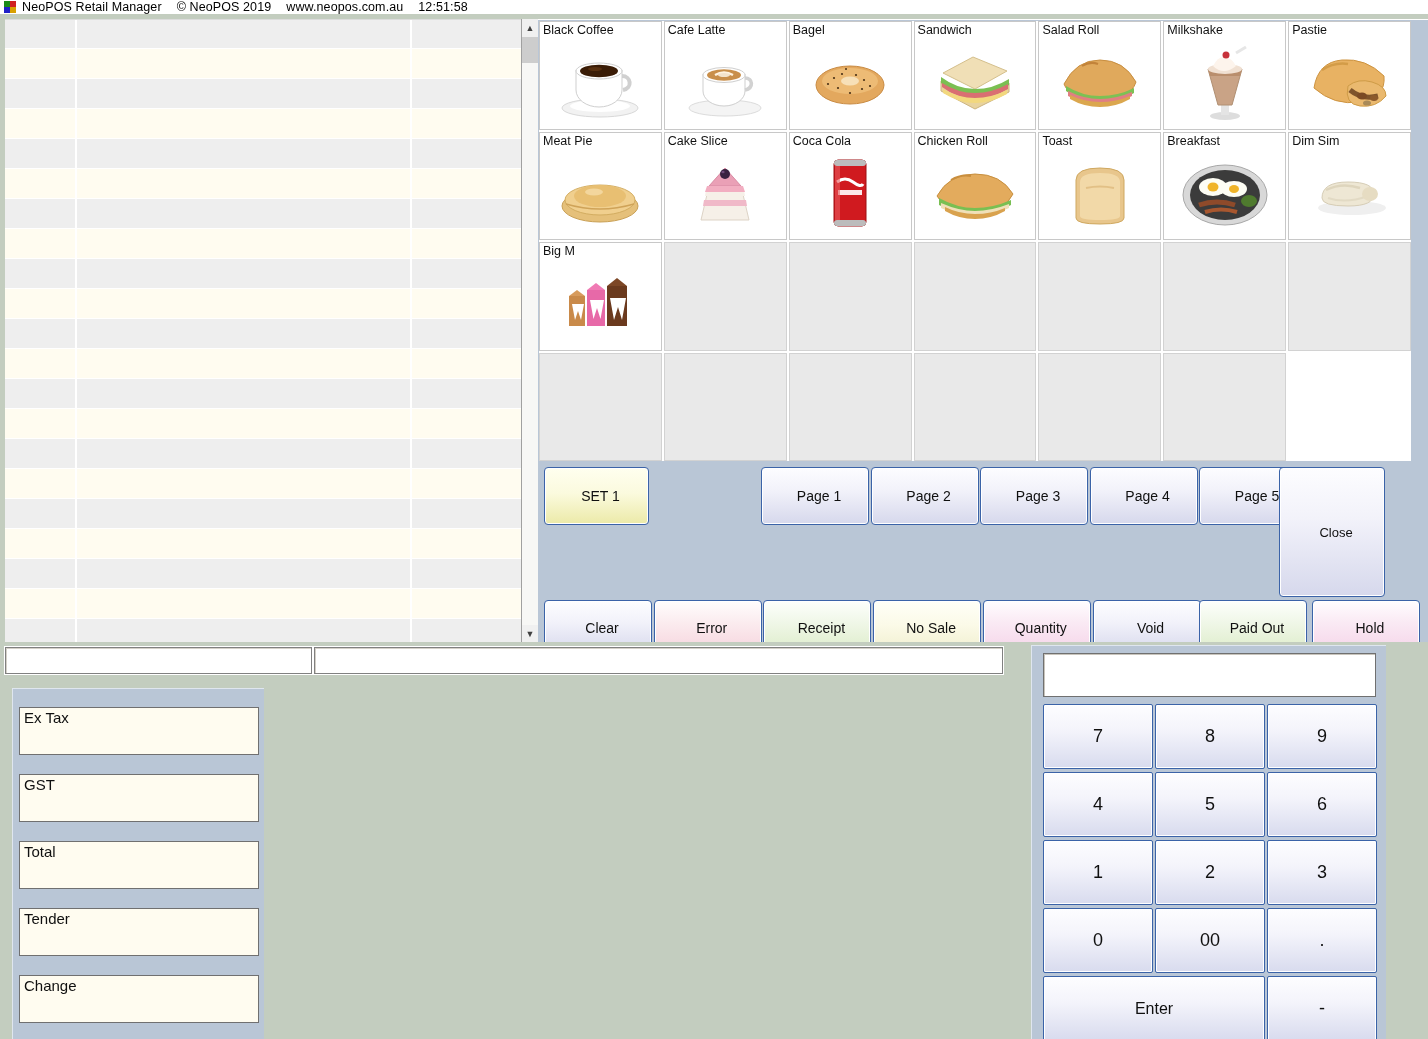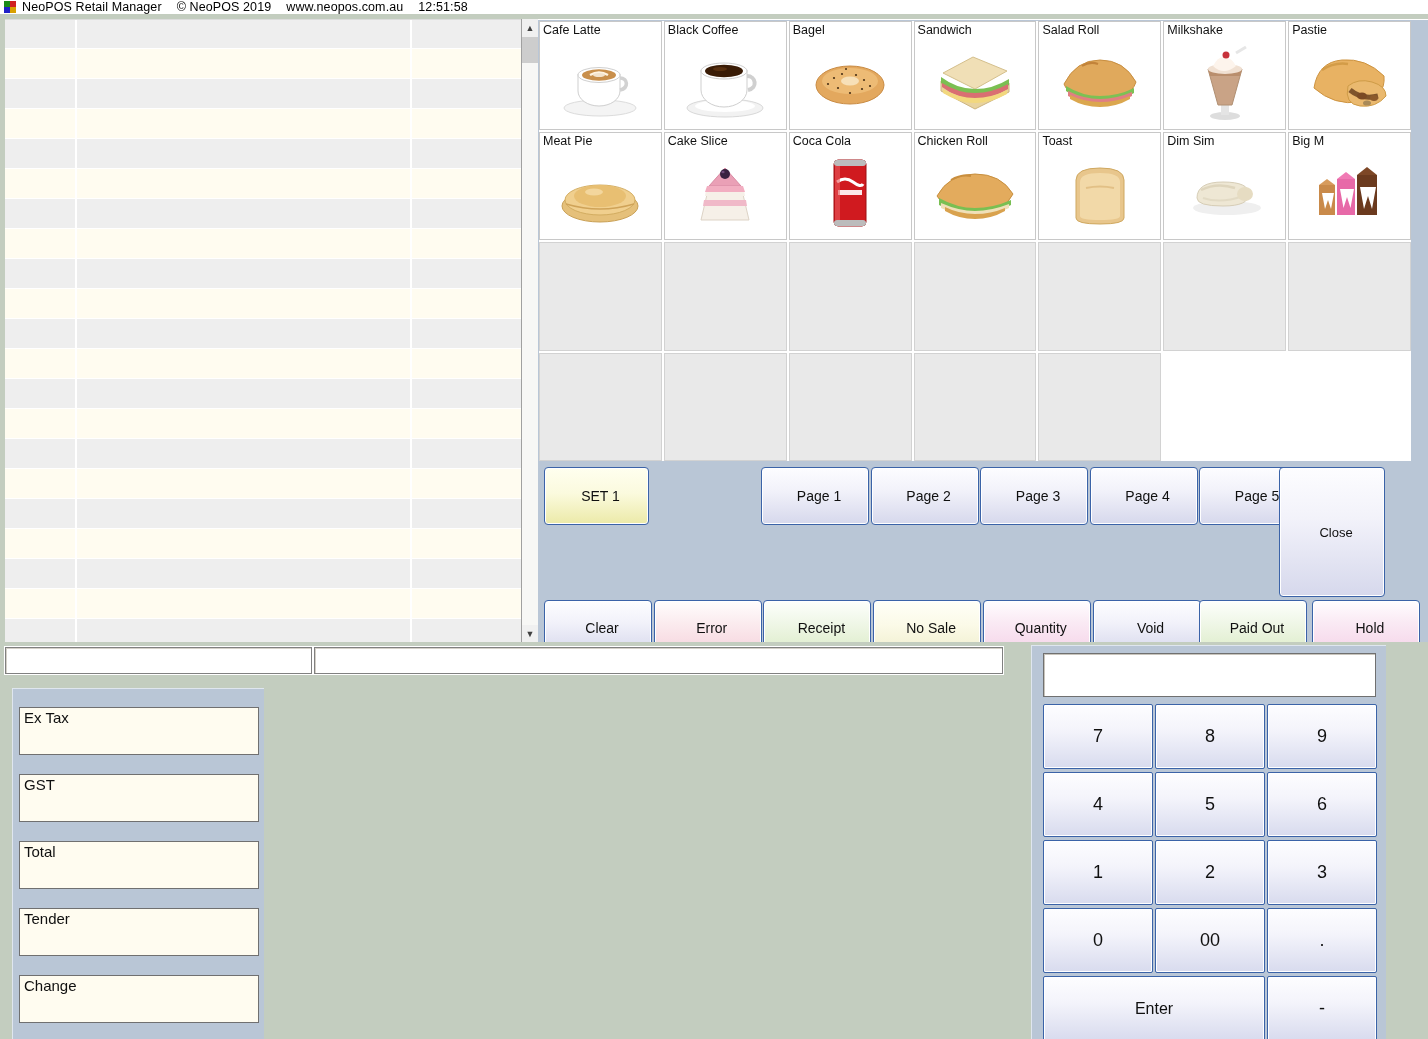--- a/index.html
+++ b/index.html
@@ -312,44 +312,44 @@
 <div id="sscroll">
   <div class="sbtn up">▲</div>
   <div id="sthumb"></div>
   <div id="strack"></div>
   <div class="sbtn down">▼</div>
 </div>
 
 <div id="prodpanel">
   <div id="prodgrid">
       <div class="ptile">
+        <div class="plabel">Black Coffee</div>
+        <div class="pimg">
+          <svg width="92" height="78" viewBox="0 0 92 78">
+            <ellipse cx="46" cy="64" rx="38" ry="9" fill="#f2f2f2" stroke="#d8d8d8"></ellipse>
+            <ellipse cx="46" cy="62" rx="30" ry="6" fill="#fff"></ellipse>
+            <path d="M22 26h46v20a23 17 0 0 1-46 0z" fill="#ffffff" stroke="#cfcfcf"></path>
+            <ellipse cx="45" cy="27" rx="23" ry="8" fill="#ffffff" stroke="#cfcfcf"></ellipse>
+            <ellipse cx="45" cy="27" rx="19" ry="6.2" fill="#3a1c06"></ellipse>
+            <ellipse cx="41" cy="25" rx="7" ry="2" fill="#6b3c16" opacity=".6"></ellipse>
+            <path d="M68 32c9 0 11 12 1 14" fill="none" stroke="#d0d0d0" stroke-width="4"></path>
+          </svg>
+        </div>
+      </div>
+      <div class="ptile">
         <div class="plabel">Cafe Latte</div>
         <div class="pimg">
           <svg width="92" height="78" viewBox="0 0 92 78">
             <ellipse cx="46" cy="64" rx="36" ry="8" fill="#f4f4f4" stroke="#dcdcdc"></ellipse>
             <path d="M24 30h42v17a21 15 0 0 1-42 0z" fill="#ffffff" stroke="#cfcfcf"></path>
             <ellipse cx="45" cy="31" rx="21" ry="7.5" fill="#ffffff" stroke="#cfcfcf"></ellipse>
             <ellipse cx="45" cy="31" rx="17" ry="5.8" fill="#c98f4b"></ellipse>
             <path d="M36 31q9-5 18 0" fill="none" stroke="#fff3e0" stroke-width="2.4"></path>
             <ellipse cx="45" cy="31" rx="6" ry="2" fill="#f3e3cc"></ellipse>
             <path d="M66 34c8 0 9 10 0 12" fill="none" stroke="#d2d2d2" stroke-width="3.6"></path>
-          </svg>
-        </div>
-      </div>
-      <div class="ptile">
-        <div class="plabel">Black Coffee</div>
-        <div class="pimg">
-          <svg width="92" height="78" viewBox="0 0 92 78">
-            <ellipse cx="46" cy="64" rx="38" ry="9" fill="#f2f2f2" stroke="#d8d8d8"></ellipse>
-            <ellipse cx="46" cy="62" rx="30" ry="6" fill="#fff"></ellipse>
-            <path d="M22 26h46v20a23 17 0 0 1-46 0z" fill="#ffffff" stroke="#cfcfcf"></path>
-            <ellipse cx="45" cy="27" rx="23" ry="8" fill="#ffffff" stroke="#cfcfcf"></ellipse>
-            <ellipse cx="45" cy="27" rx="19" ry="6.2" fill="#3a1c06"></ellipse>
-            <ellipse cx="41" cy="25" rx="7" ry="2" fill="#6b3c16" opacity=".6"></ellipse>
-            <path d="M68 32c9 0 11 12 1 14" fill="none" stroke="#d0d0d0" stroke-width="4"></path>
           </svg>
         </div>
       </div>
       <div class="ptile">
         <div class="plabel">Bagel</div>
         <div class="pimg">
           <svg width="92" height="70" viewBox="0 0 92 70">
             <ellipse cx="46" cy="37" rx="34" ry="19" fill="#e3a85e" stroke="#c98b43"></ellipse>
             <ellipse cx="46" cy="33" rx="28" ry="13" fill="#edbb75"></ellipse>
             <ellipse cx="46" cy="33" rx="9" ry="4.5" fill="#f7e0b8"></ellipse>
@@ -472,20 +472,36 @@
           </svg>
         </div>
       </div>
       <div class="ptile">
         <div class="plabel">Toast</div>
         <div class="pimg">
           <svg width="68" height="70" viewBox="0 0 68 70">
             <path d="M10 22q0-12 24-12t24 12v38q0 6-24 6T10 60z" fill="#e8c68c" stroke="#cfa860"></path>
             <path d="M14 24q0-9 20-9t20 9v34q0 4-20 4T14 58z" fill="#f2d9a8"></path>
             <path d="M20 30q14-3 28 0" stroke="#e2c086" stroke-width="2" fill="none"></path>
+          </svg>
+        </div>
+      </div>
+      <div class="ptile">
+        <div class="plabel">Breakfast</div>
+        <div class="pimg">
+          <svg width="92" height="72" viewBox="0 0 92 72">
+            <ellipse cx="46" cy="38" rx="42" ry="30" fill="#d8d8d8" stroke="#a8a8a8"></ellipse>
+            <ellipse cx="46" cy="38" rx="35" ry="25" fill="#3b3b3b"></ellipse>
+            <ellipse cx="34" cy="30" rx="14" ry="9" fill="#fdfdf4"></ellipse>
+            <ellipse cx="34" cy="30" rx="5.5" ry="4.5" fill="#f0b429"></ellipse>
+            <ellipse cx="55" cy="32" rx="13" ry="8" fill="#fdfdf4"></ellipse>
+            <ellipse cx="55" cy="32" rx="5" ry="4" fill="#f0b429"></ellipse>
+            <path d="M20 48q18-6 36 0" stroke="#8e4a2a" stroke-width="5" fill="none"></path>
+            <path d="M26 55q16-5 32 0" stroke="#a8572f" stroke-width="4" fill="none"></path>
+            <ellipse cx="70" cy="44" rx="8" ry="6" fill="#4f7a2e"></ellipse>
           </svg>
         </div>
       </div>
       <div class="ptile">
         <div class="plabel">Dim Sim</div>
         <div class="pimg">
           <svg width="88" height="58" viewBox="0 0 88 58">
             <ellipse cx="46" cy="44" rx="34" ry="7" fill="#efefef"></ellipse>
             <path d="M16 34q0-16 26-16t26 12q0 12-26 12t-26-8z" fill="#eee7d4" stroke="#d6cdb6"></path>
             <path d="M20 26q16-8 34-2" stroke="#ded5bd" stroke-width="2.5" fill="none"></path>

